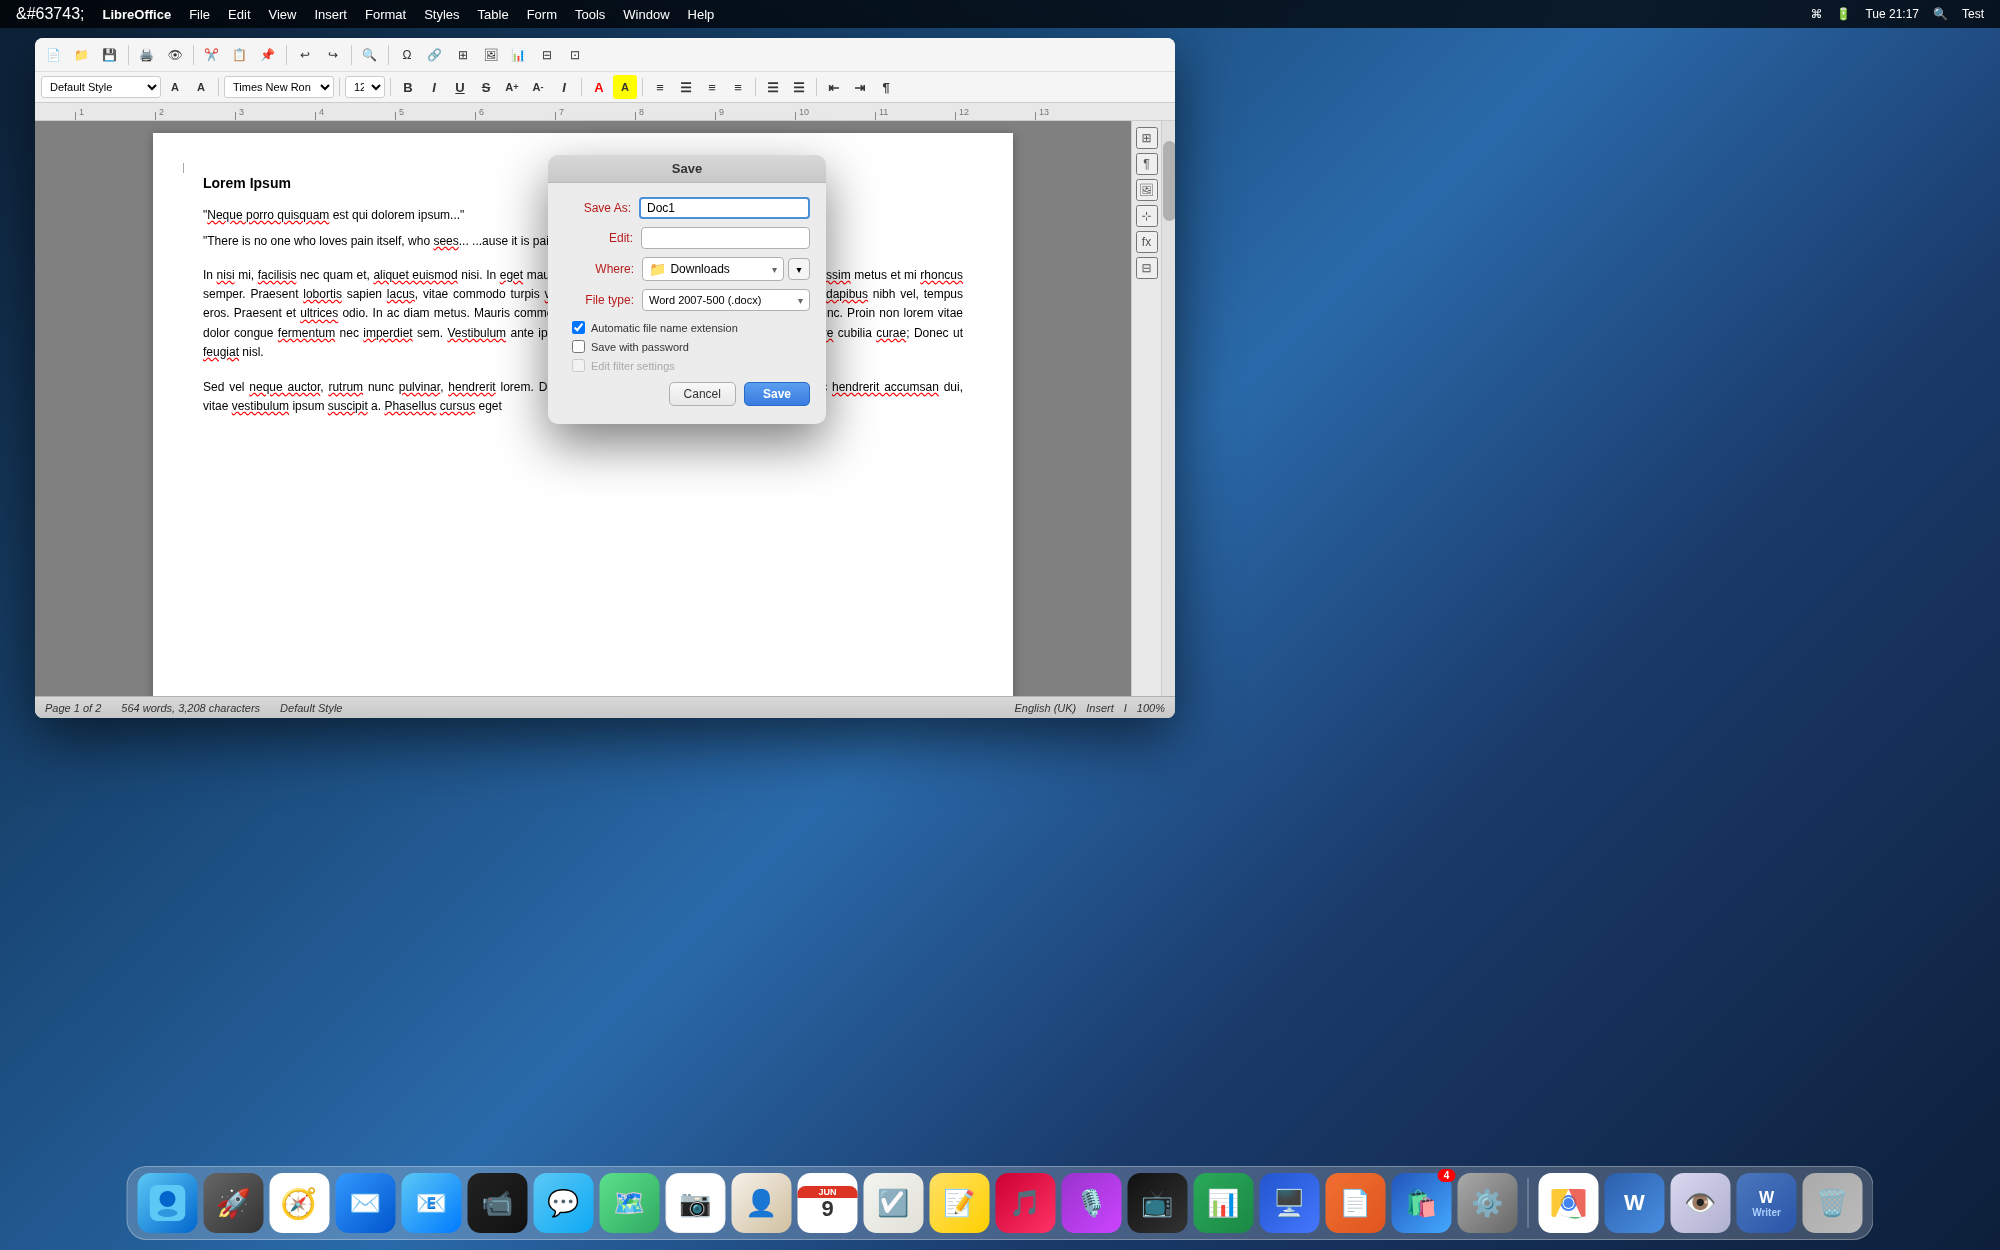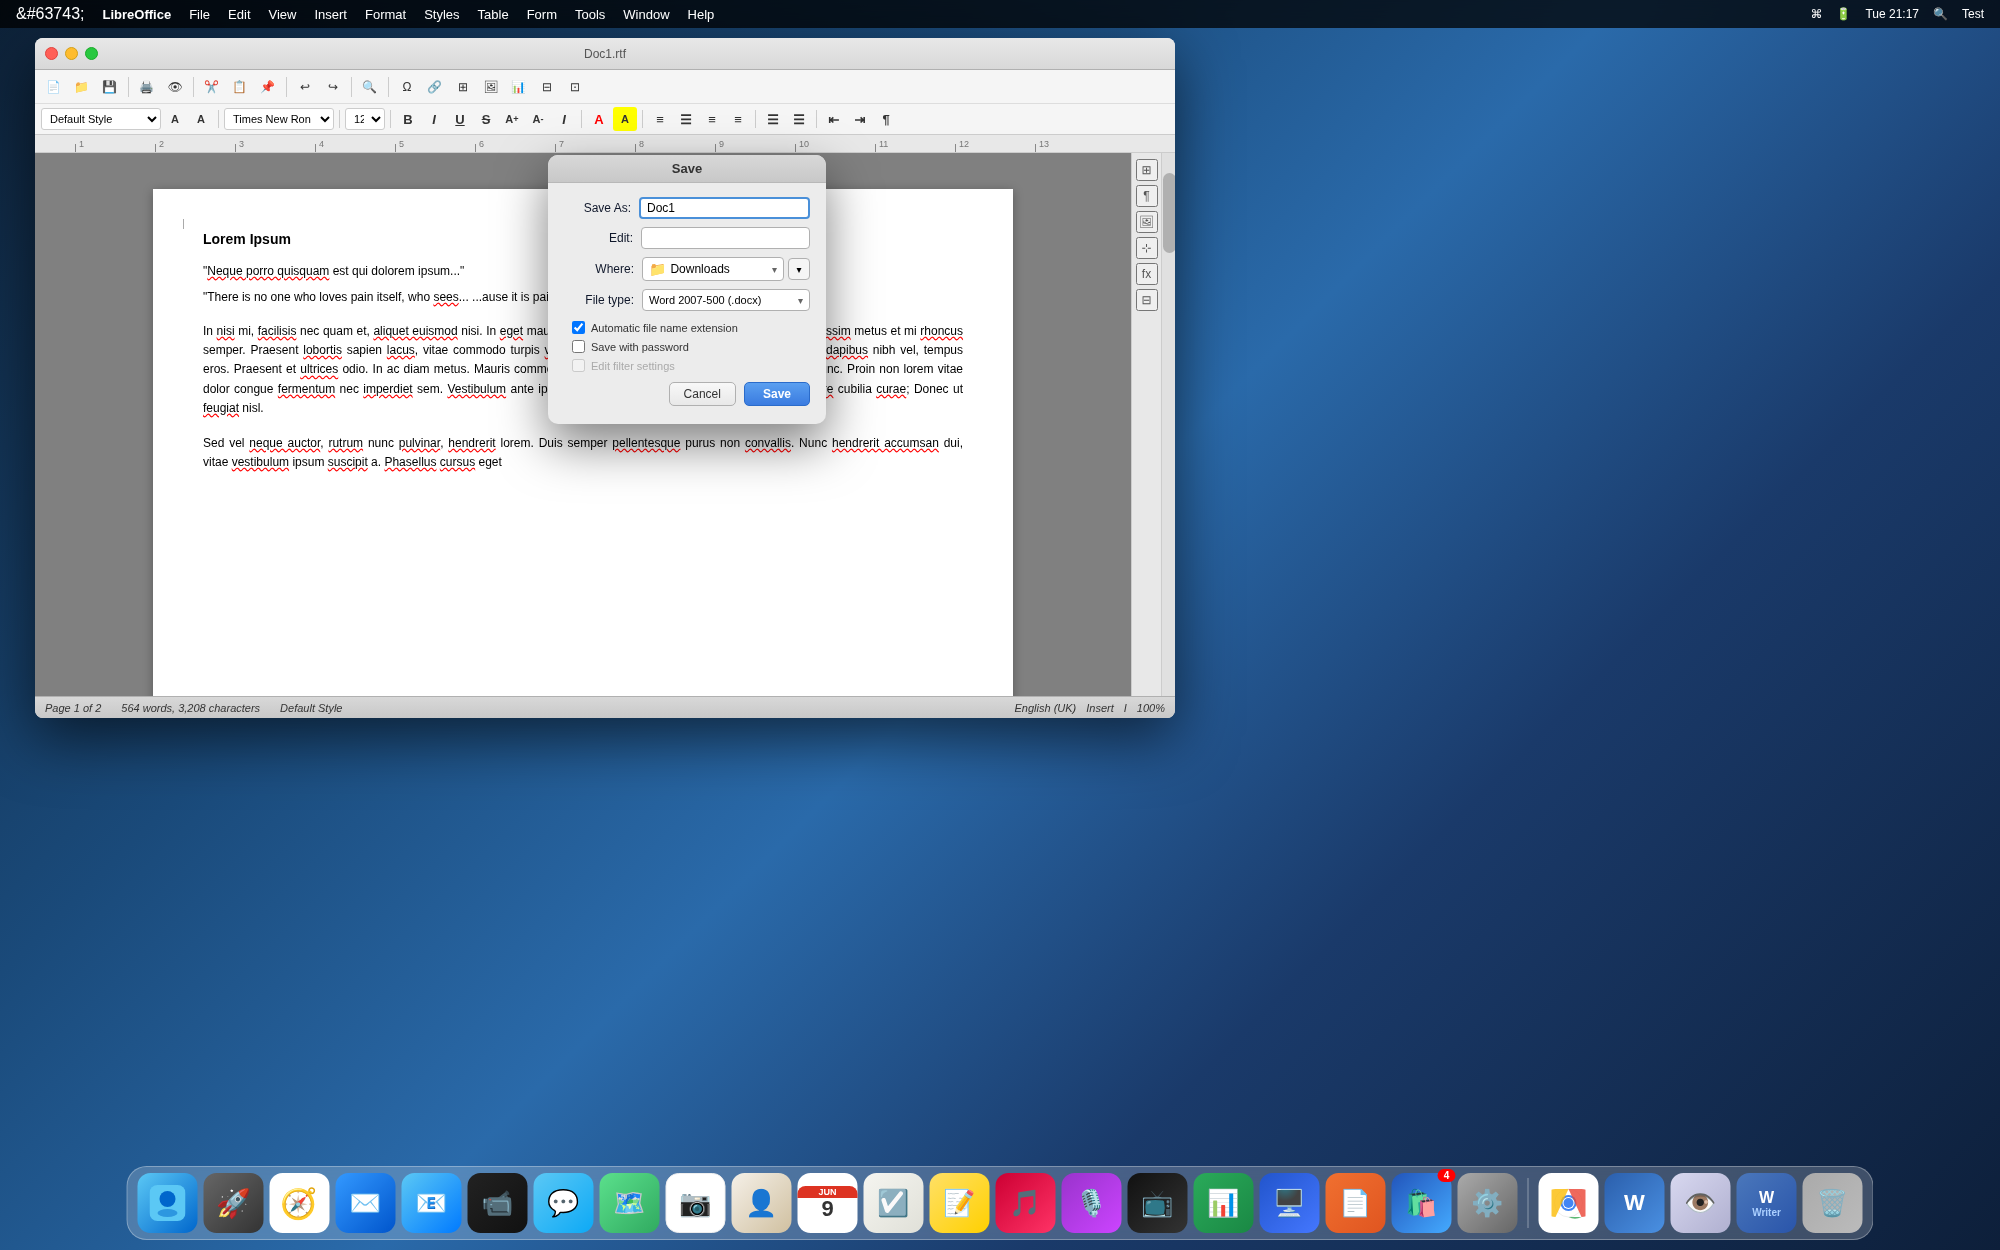--- a/index.html
+++ b/index.html
@@ -226,21 +226,21 @@
     
     .doc-area {
       flex: 1;
       display: flex;
       overflow: hidden;
     }
     .doc-scroll {
       flex: 1;
       background: #808080;
       overflow: auto;
-      padding: 36px;
+      padding: 12px;
       display: flex;
       justify-content: center;
     }
     .doc-page {
       width: 860px;
       min-height: 600px;
       background: white;
       box-shadow: 0 2px 10px rgba(0,0,0,0.3);
       padding: 40px 50px;
       font-size: 12px;
@@ -354,21 +354,21 @@
     .dialog-body {
       padding: 14px 16px;
     }
     .dialog-row {
       display: flex;
       align-items: center;
       margin-bottom: 8px;
     }
     .dialog-label {
       font-size: 12px;
-      color: #0f172a;
+      color: #b91c1c;
       width: 70px;
       text-align: right;
       margin-right: 8px;
     }
     .dialog-input {
       flex: 1;
       height: 22px;
       border: 2px solid #4a90d9;
       border-radius: 4px;
       padding: 0 6px;
@@ -505,28 +505,20 @@
     <span>⌘</span>
     <span>🔋</span>
     <span>Tue 21:17</span>
     <span>🔍</span>
     <span>Test</span>
   </div>
 </div>
 
 <div class="lo-window">
 
-  <div class="window-titlebar">
-    <div class="window-controls">
-      <div class="window-btn close"></div>
-      <div class="window-btn minimize"></div>
-      <div class="window-btn maximize"></div>
-    </div>
-    <div class="window-title">Doc1.rtf</div>
-  </div>
 
   <div class="toolbar-area">
 
     <div class="toolbar-row">
       <button class="tb-btn">📄</button>
       <button class="tb-btn">📁</button>
       <button class="tb-btn">💾</button>
       <div class="tb-separator"></div>
       <button class="tb-btn">🖨️</button>
       <button class="tb-btn">👁</button>

